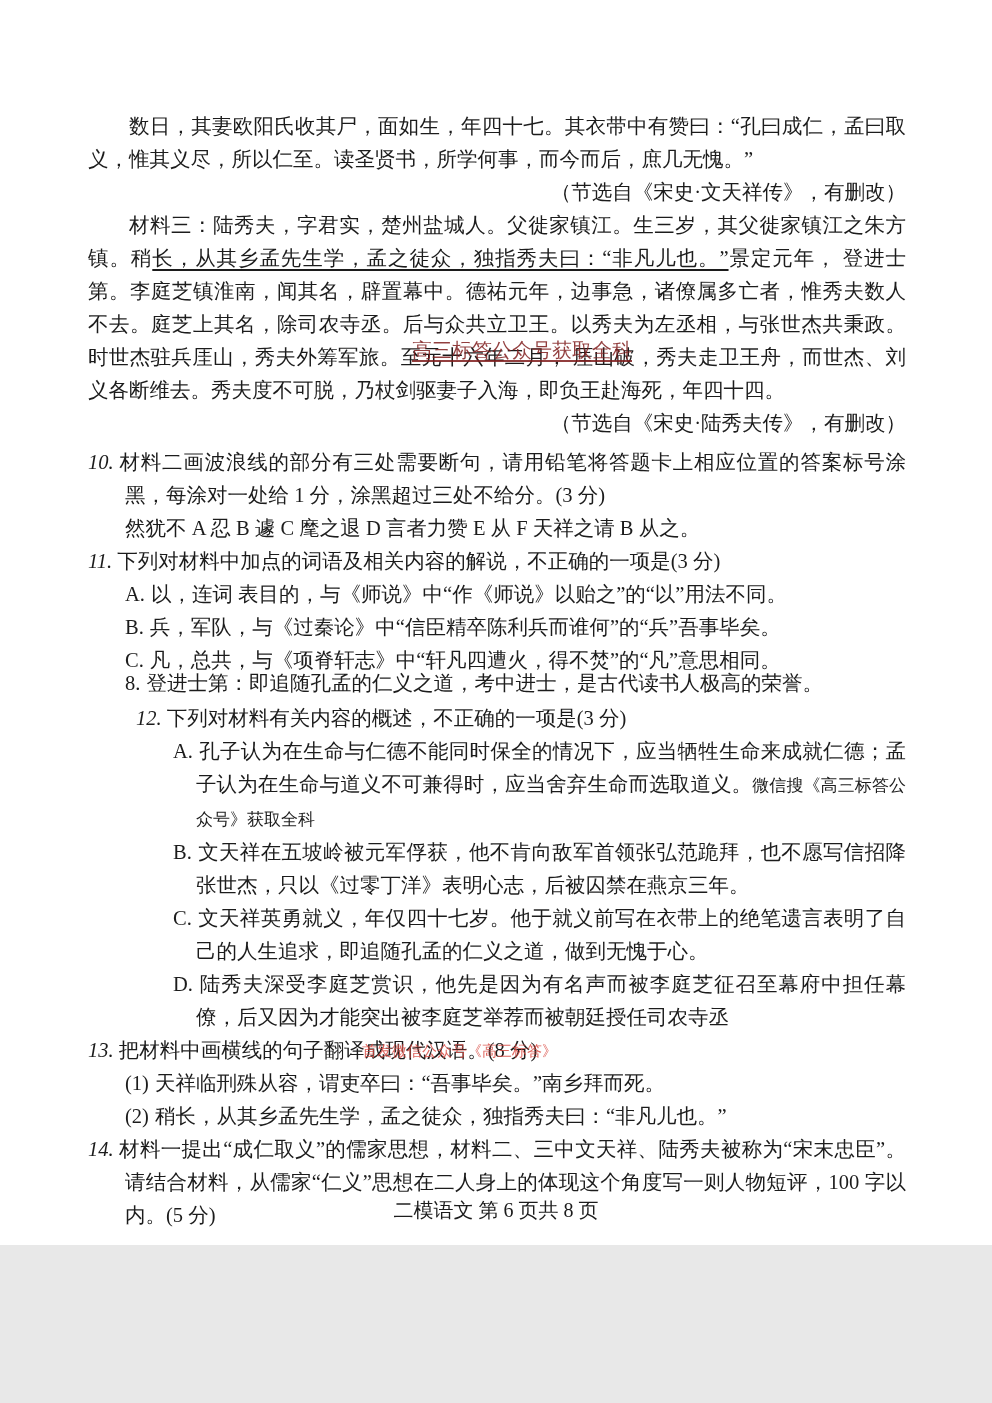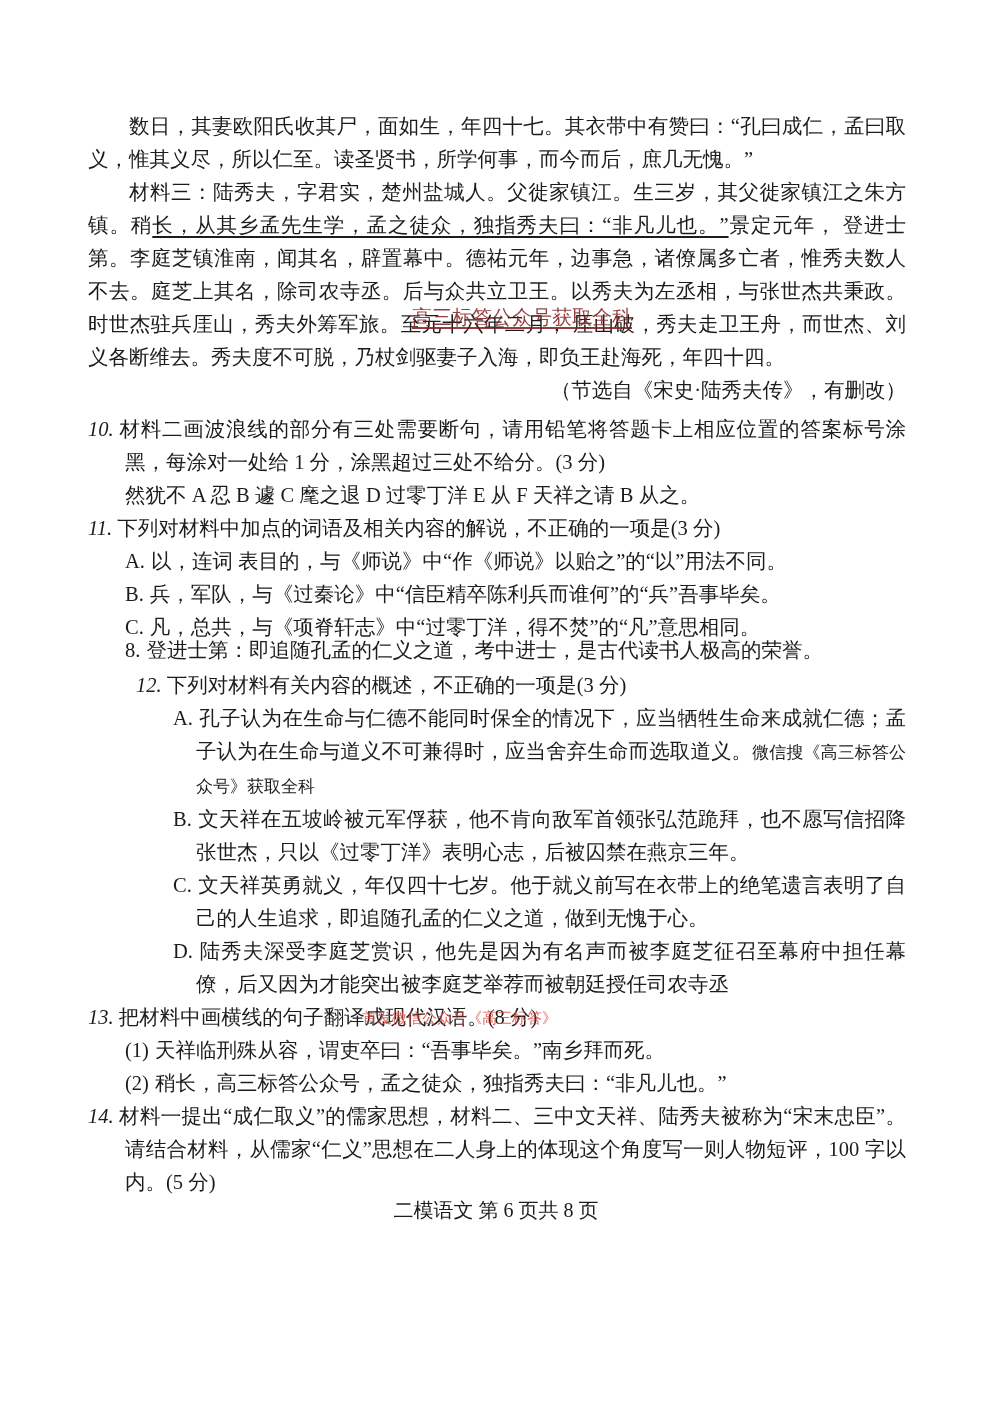--- a/index.html
+++ b/index.html
@@ -1,18 +1,18 @@
 <!DOCTYPE html>
 <html><head>
 <meta charset="utf-8">
 <style>
   html,body { margin:0; padding:0; background:#e8e8e8; }
   .page {
     position:relative;
-    width:992px; height:1403px;
+    width:992px; height:1245px;
     margin:0 auto;
     background:#ffffff;
     font-family:"Liberation Serif","DejaVu Serif",serif;
     color:#1c1c1c;
     overflow:hidden;
   }
   .content {
     position:absolute; left:88px; top:110px; width:818px;
     font-size:20.5px; line-height:33px;
     text-align:justify;
@@ -48,50 +48,51 @@
   }
 </style>
 </head>
 <body>
 
 <div class="page">
   <div class="content">
 
     <p class="indent">数日，其妻欧阳氏收其尸，面如生，年四十七。其衣带中有赞曰：“孔曰成仁，孟曰取义，惟其义尽，所以仁至。读圣贤书，所学何事，而今而后，庶几无愧。”</p>
 
+    <p class="attr">（节选自《宋史·文天祥传》，有删改）</p>
 
     <p class="indent rel"><span>材料三：陆秀夫，字君实，楚州盐城人。父徙家镇江。生三岁，其父徙家镇江之朱方镇。稍</span><span class="ul">长，从其乡孟先生学，孟之徒众，独指秀夫曰：“非凡儿也。”</span><span>景定元年， 登进士第。李庭芝镇淮南，闻其名，辟置幕中。德祐元年，边事急，诸僚属多亡者，惟秀夫数人不去。庭芝上其名，除司农寺丞。后与众共立卫王。以秀夫为左丞相，与张世杰共秉政。时世杰驻兵厓山，秀夫外筹军旅。至元十六年二月， 厓山破，秀夫走卫王舟，而世杰、刘义各断维去。秀夫度不可脱，乃杖剑驱妻子入海，即负王赴海死，年四十四。</span><span class="wm wm-mid" style="color:#7f1d1d">高三标答公众号获取全科</span></p>
 
     <p class="attr">（节选自《宋史·陆秀夫传》，有删改）</p>
 
     <div class="q10gap">
       <p class="hang"><span class="qnum">10.</span> <span>材料二画波浪线的部分有三处需要断句，请用铅笔将答题卡上相应位置的答案标号涂黑，每涂对一处给 1 分，涂黑超过三处不给分。(3 分)</span></p>
-      <p class="sub">然犹不 A 忍 B 遽 C 麾之退 D 过零丁洋 E 从 F 天祥之请 B 从之。</p>
+      <p class="sub">然犹不 A 忍 B 遽 C 麾之退 D 言者力赞 E 从 F 天祥之请 B 从之。</p>
     </div>
 
     <div>
       <p class="hang"><span class="qnum">11.</span> <span>下列对材料中加点的词语及相关内容的解说，不正确的一项是(3 分)</span></p>
       <p class="opt"><span class="opt-label">A.</span><span>以，连词 表目的，与《师说》中“作《师说》以贻之”的“以”用法不同。</span></p>
       <p class="opt"><span class="opt-label">B.</span><span>兵，军队，与《过秦论》中“信臣精卒陈利兵而谁何”的“兵”吾事毕矣。</span></p>
-      <p class="opt"><span class="opt-label">C.</span><span>凡，总共，与《项脊轩志》中“过零丁洋，得不焚”的“凡”意思相同。</span></p>
+      <p class="opt"><span class="opt-label">C.</span><span>凡，总共，与《项脊轩志》中“轩凡四遭火，得不焚”的“凡”意思相同。</span></p>
       <p class="opt opt-8"><span class="opt-label">8.</span><span>登进士第：即追随孔孟的仁义之道，考中进士，是古代读书人极高的荣誉。</span></p>
     </div>
 
     <div class="q12gap">
       <p class="hang"><span class="qnum">12.</span> <span>下列对材料有关内容的概述，不正确的一项是(3 分)</span></p>
       <p class="opt"><span class="opt-label">A.</span><span>孔子认为在生命与仁德不能同时保全的情况下，应当牺牲生命来成就仁德；孟子认为在生命与道义不可兼得时，应当舍弃生命而选取道义。</span><span class="small-note">微信搜《高三标答公众号》获取全科</span></p>
       <p class="opt"><span class="opt-label">B.</span><span>文天祥在五坡岭被元军俘获，他不肯向敌军首领张弘范跪拜，也不愿写信招降张世杰，只以《过零丁洋》表明心志，后被囚禁在燕京三年。</span></p>
       <p class="opt"><span class="opt-label">C.</span><span>文天祥英勇就义，年仅四十七岁。他于就义前写在衣带上的绝笔遗言表明了自己的人生追求，即追随孔孟的仁义之道，做到无愧于心。</span></p>
       <p class="opt"><span class="opt-label">D.</span><span>陆秀夫深受李庭芝赏识，他先是因为有名声而被李庭芝征召至幕府中担任幕僚，后又因为才能突出被李庭芝举荐而被朝廷授任司农寺丞</span></p>
     </div>
 
     <div>
       <p class="hang rel"><span class="qnum">13.</span> <span>把材料中画横线的句子翻译成现代汉语。(8 分)</span><span class="wm wm-q13" style="color:#d94b43">首发微信公众号《高三标答》</span></p>
       <p class="item"><span class="opt-label">(1)</span><span>天祥临刑殊从容，谓吏卒曰：“吾事毕矣。”南乡拜而死。</span></p>
-      <p class="item"><span class="opt-label">(2)</span><span>稍长，高三标答公众号，孟之徒众，独指秀夫曰：“非凡儿也。”</span></p>
+      <p class="item"><span class="opt-label">(2)</span><span>稍长，从其乡孟先生学，孟之徒众，独指秀夫曰：“非凡儿也。”</span></p>
     </div>
 
     <div>
       <p class="hang"><span class="qnum">14.</span> <span>材料一提出“成仁取义”的儒家思想，材料二、三中文天祥、陆秀夫被称为“宋末忠臣”。请结合材料，从儒家“仁义”思想在二人身上的体现这个角度写一则人物短评，100 字以内。(5 分)</span></p>
     </div>
 
   </div>
 
   <div class="footer">二模语文 第 6 页共 8 页</div>
 </div>

